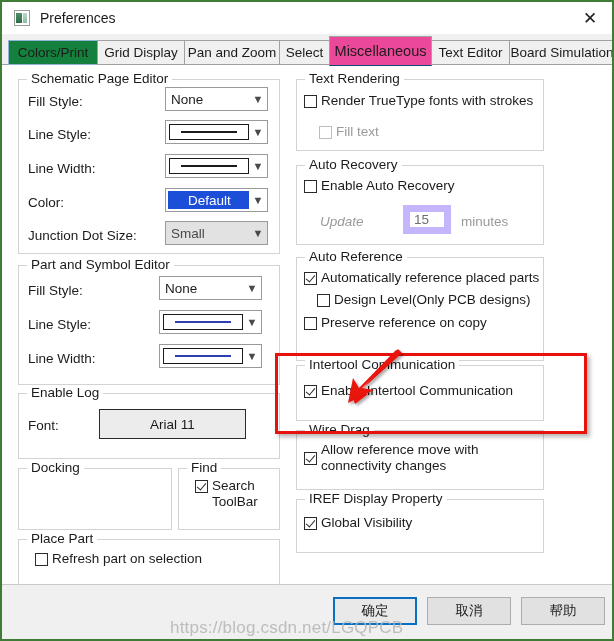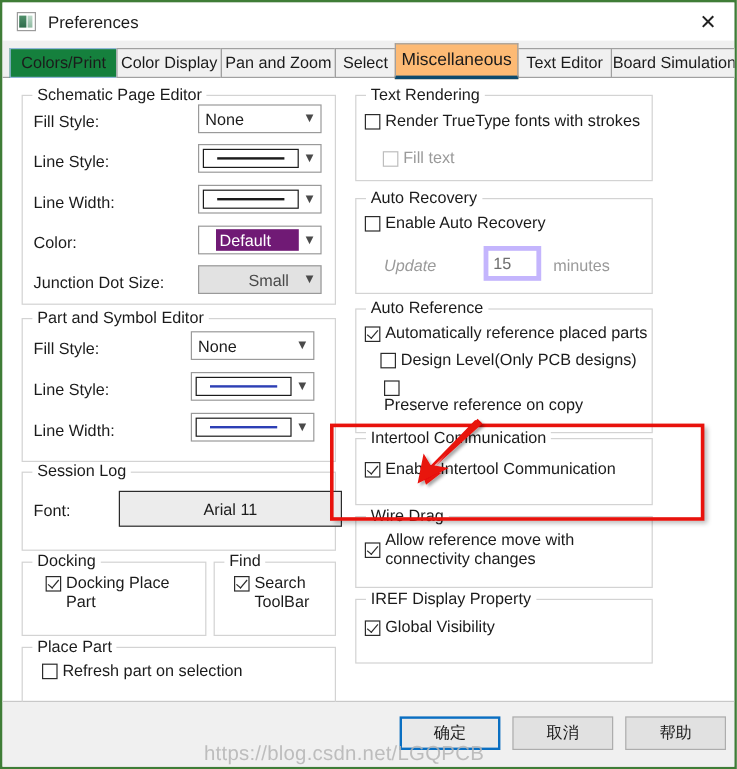--- a/index.html
+++ b/index.html
@@ -61,22 +61,22 @@
     font-size: 13.5px;
     color: #1b1b1b;
     display: flex; align-items: center; justify-content: center;
     padding: 0 8px;
     cursor: pointer;
     white-space: nowrap;
   }
   .tab.hover { background: #15803d; border-color: #8fb6d6; }
   .tab.active {
     top: 2px; height: 30px;
-    background: #fdba74;
-    border-bottom: 3px solid #0c4a6e;
+    background: #ec4899;
+    border-bottom: 1px solid #0c4a6e;
     font-size: 14.5px;
     z-index: 5;
   }
   
   #page {
     position: absolute; left: 0; top: 63px;
     width: 610px; height: 520px;
     background: #ffffff;
     border-bottom: 1px solid #c8c8c8;
   }
@@ -107,25 +107,25 @@
     display: flex; align-items: center;
     font-size: 13.5px;
     color: #1b1b1b;
     cursor: pointer;
   }
   .combo .ctext { padding-left: 5px; flex: 1; white-space: nowrap; }
   .combo .carrow {
     width: 18px; text-align: center; color: #4a4a4a;
     font-size: 11px; line-height: 1;
   }
-  .combo.disabled { background: #e2e2e2; color: #4a4a4a; padding-left: 36px; }
+  .combo.disabled { background: #e2e2e2; color: #4a4a4a; }
   .combo.swatch { }
   .combo.swatch .ctext {
-    background: #701a75; color: #ffffff;
-    margin: 2px 0 2px 14px; padding-left: 3px;
+    background: #1d4ed8; color: #ffffff;
+    margin: 2px 0 2px 2px; padding-left: 20px;
     height: calc(100% - 4px); display: flex; align-items: center;
   }
   .linebox {
     flex: 1; margin: 3px 0 3px 3px;
     border: 1px solid #1b1b1b;
     background: #ffffff;
     height: calc(100% - 6px);
     display: flex; align-items: center; justify-content: center;
   }
   .linebox .lw { width: 72%; background: #1b1b1b; }
@@ -162,21 +162,21 @@
     position: absolute;
     border: 1px solid #2b2b2b;
     background: #ececec;
     display: flex; align-items: center; justify-content: center;
     font-size: 13.5px; color: #1b1b1b;
     cursor: pointer;
   }
   
   #recovery-minutes {
     position: absolute;
-    border: 4px solid #c4b5fd;
+    border: 7px solid #c4b5fd;
     background: #ffffff;
     font-size: 13.5px; color: #6e6e6e;
     display: flex; align-items: center;
     padding-left: 4px;
   }
   
   #footer {
     position: absolute; left: 0; top: 583px;
     width: 610px; height: 54px;
     background: #f0f0f0;
@@ -228,21 +228,21 @@
     <div id="app-icon">
       <div class="blk1"></div>
         <div class="blk2"></div>
     </div>
     <div id="title-text">Preferences</div>
     <div id="close-btn">✕</div>
   </div>
 
   <div id="tabstrip">
     <div class="tab hover" style="left:6px;   width:90px;">Colors/Print</div>
-    <div class="tab" style="left:95px;  width:88px;">Color Display</div>
+    <div class="tab" style="left:95px;  width:88px;">Grid Display</div>
     <div class="tab" style="left:182px; width:96px;">Pan and Zoom</div>
     <div class="tab" style="left:277px; width:51px;">Select</div>
     <div class="tab active" style="left:327px; width:103px;">Miscellaneous</div>
     <div class="tab" style="left:507px; width:106px;">Board Simulation</div>
     <div class="tab" style="left:429px; width:79px;">Text Editor</div>
   </div>
 
   <div id="page">
 
     <div class="group" style="left:16px; top:14px; width:262px; height:175px;">
@@ -299,31 +299,27 @@
     </div>
     <div class="lbl" style="left:26px; top:286px;">Line Width:</div>
     <div class="combo" style="left:157px; top:279px; width:103px; height:24px;">
       <span class="linebox">
           <span class="lw blue" style="height:2px;"></span>
         </span>
       <span class="carrow">▼</span>
     </div>
 
     <div class="group" style="left:16px; top:328px; width:262px; height:66px;">
-      <span class="legend">Session Log</span>
+      <span class="legend">Enable Log</span>
     </div>
     <div class="lbl" style="left:26px; top:353px;">Font:</div>
-    <div id="font-button" style="left:97px; top:344px; width:186px; height:30px;">Arial 11</div>
+    <div id="font-button" style="left:97px; top:344px; width:147px; height:30px;">Arial 11</div>
 
     <div class="group" style="left:16px; top:403px; width:154px; height:62px;">
       <span class="legend">Docking</span>
-    </div>
-    <div class="cb" style="left:36px; top:413px; width:116px;">
-      <span class="box checked"></span>
-      <span class="cbtext">Docking Place Part</span>
     </div>
 
     <div class="group" style="left:176px; top:403px; width:102px; height:62px;">
       <span class="legend">Find</span>
     </div>
     <div class="cb" style="left:193px; top:413px; width:78px;">
       <span class="box checked"></span>
       <span class="cbtext">Search ToolBar</span>
     </div>
 
@@ -362,21 +358,21 @@
       <span class="legend">Auto Reference</span>
     </div>
     <div class="cb" style="left:302px; top:205px;">
       <span class="box checked"></span>
       <span class="cbtext">Automatically reference placed parts</span>
     </div>
     <div class="cb" style="left:315px; top:227px;">
       <span class="box"></span>
       <span class="cbtext">Design Level(Only PCB designs)</span>
     </div>
-    <div class="cb" style="left:318px; top:250px;flex-direction:column;">
+    <div class="cb" style="left:302px; top:250px;">
       <span class="box"></span>
       <span class="cbtext">Preserve reference on copy</span>
     </div>
 
     <div class="group" style="left:294px; top:300px; width:248px; height:56px;">
       <span class="legend">Intertool Communication</span>
     </div>
     <div class="cb" style="left:302px; top:318px;">
       <span class="box checked"></span>
       <span class="cbtext">Enable Intertool Communication</span>

